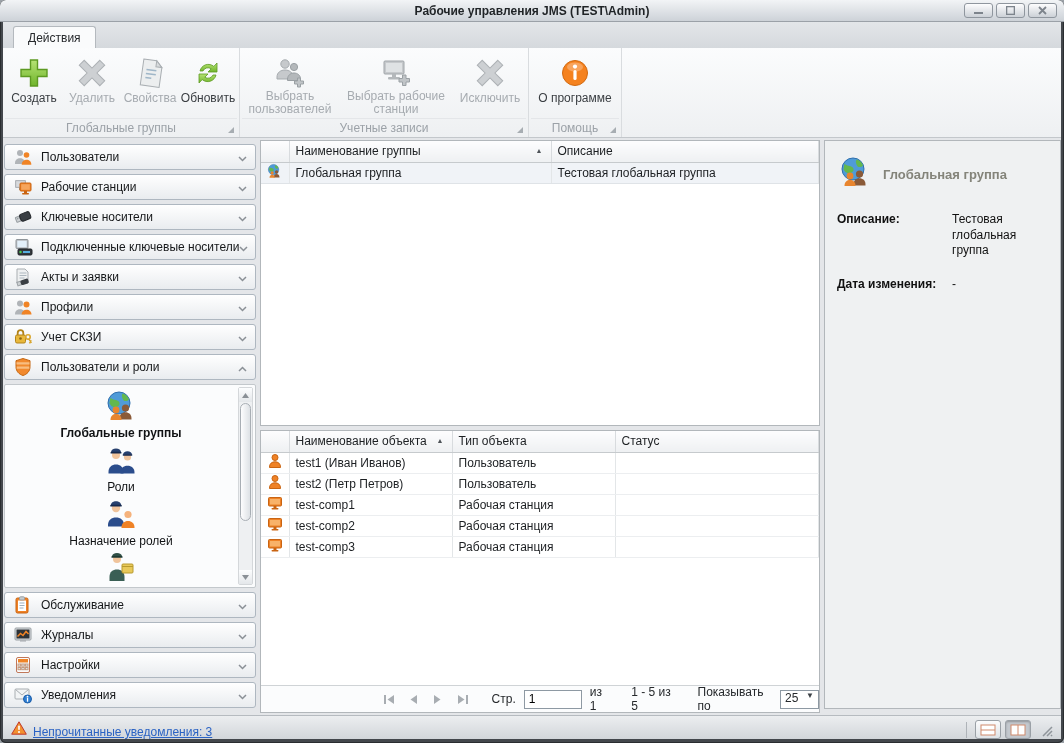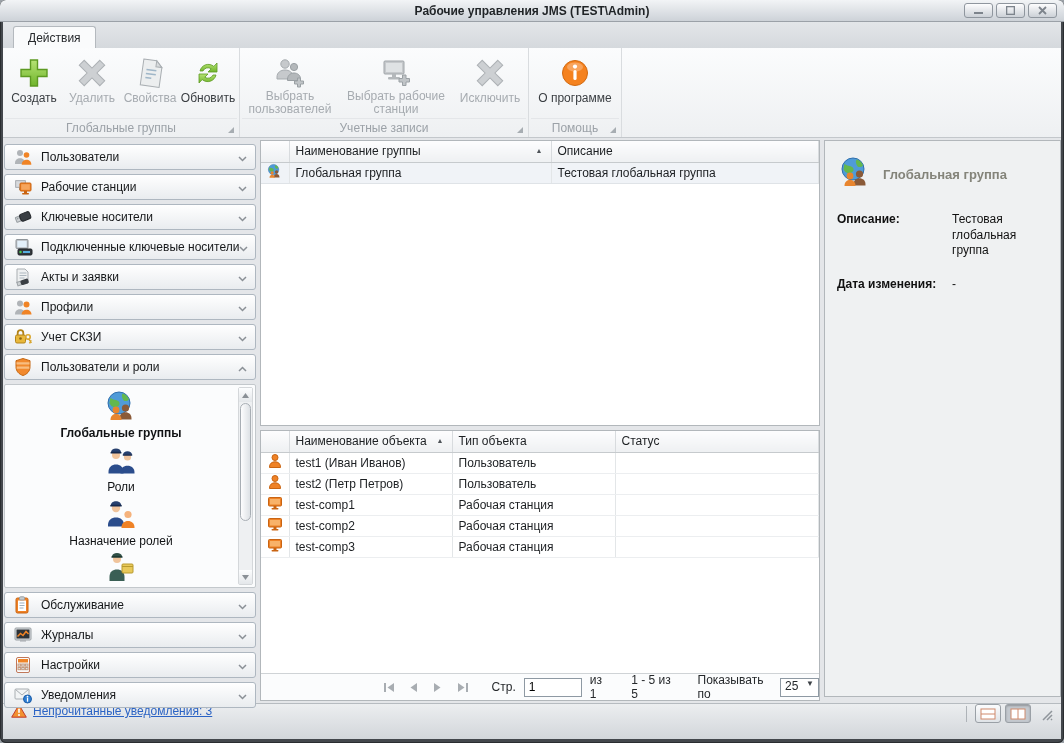--- a/index.html
+++ b/index.html
@@ -81,22 +81,22 @@
   
   .details { position:absolute; left:821px; top:2px; width:237px; bottom:6px; border:1px solid #b2b7bb;
              background:#eff1f2; padding:14px 12px; font-size:12px; }
   .d-head { display:flex; align-items:center; gap:10px; margin-bottom:18px; }
   .d-title { font-size:13px; font-weight:bold; color:#84847a; }
   .d-row { display:flex; margin-bottom:6px;gap:11px; }
   .d-label { width:104px; font-weight:bold; color:#111; flex:0 0 auto; }
   .d-value { color:#111; width:118px; line-height:1.3; }
   .d-gap { height:12px; }
   
-  .statusbar { height:36px; border-top:1px solid #b6bbc0; background:linear-gradient(#eceef0,#d2d6da);
-               display:flex; align-items:flex-start; padding:0 8px; }
+  .statusbar { height:24px; border-top:1px solid #b6bbc0; background:linear-gradient(#eceef0,#d2d6da);
+               display:flex; align-items:flex-end; padding:0 8px; }
   .sb-link { font-size:12px; color:#2b63c4; text-decoration:underline; margin-left:6px; }
   .sb-right { margin-left:auto; display:flex; align-items:center; gap:4px; }
   .sb-sep { width:1px; height:16px; background:#aeb3b8; margin-right:4px; }
   .lbtn { width:26px; height:19px; border:1px solid #9aa0a6; border-radius:3px;
           background:linear-gradient(#fbfcfd,#dfe3e7); display:flex; align-items:center; justify-content:center; }
   .lbtn.pressed { background:#c3c8ce; box-shadow:inset 0 1px 2px rgba(0,0,0,.25); }
   .grip { width:14px; height:14px; margin-left:4px; }
 </style>
 </head>
 <body>

